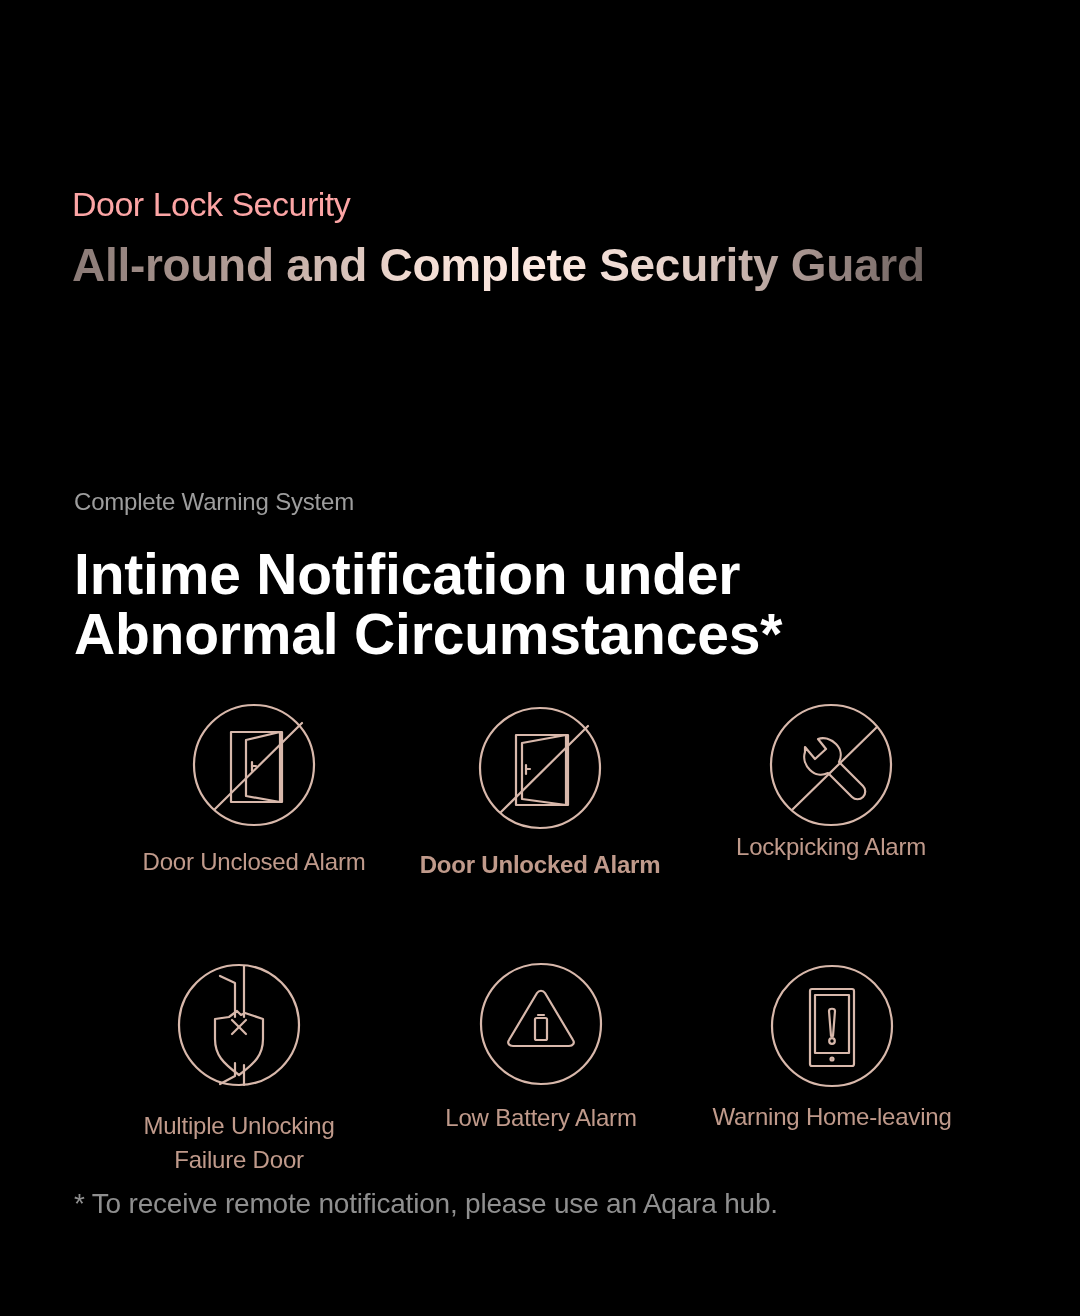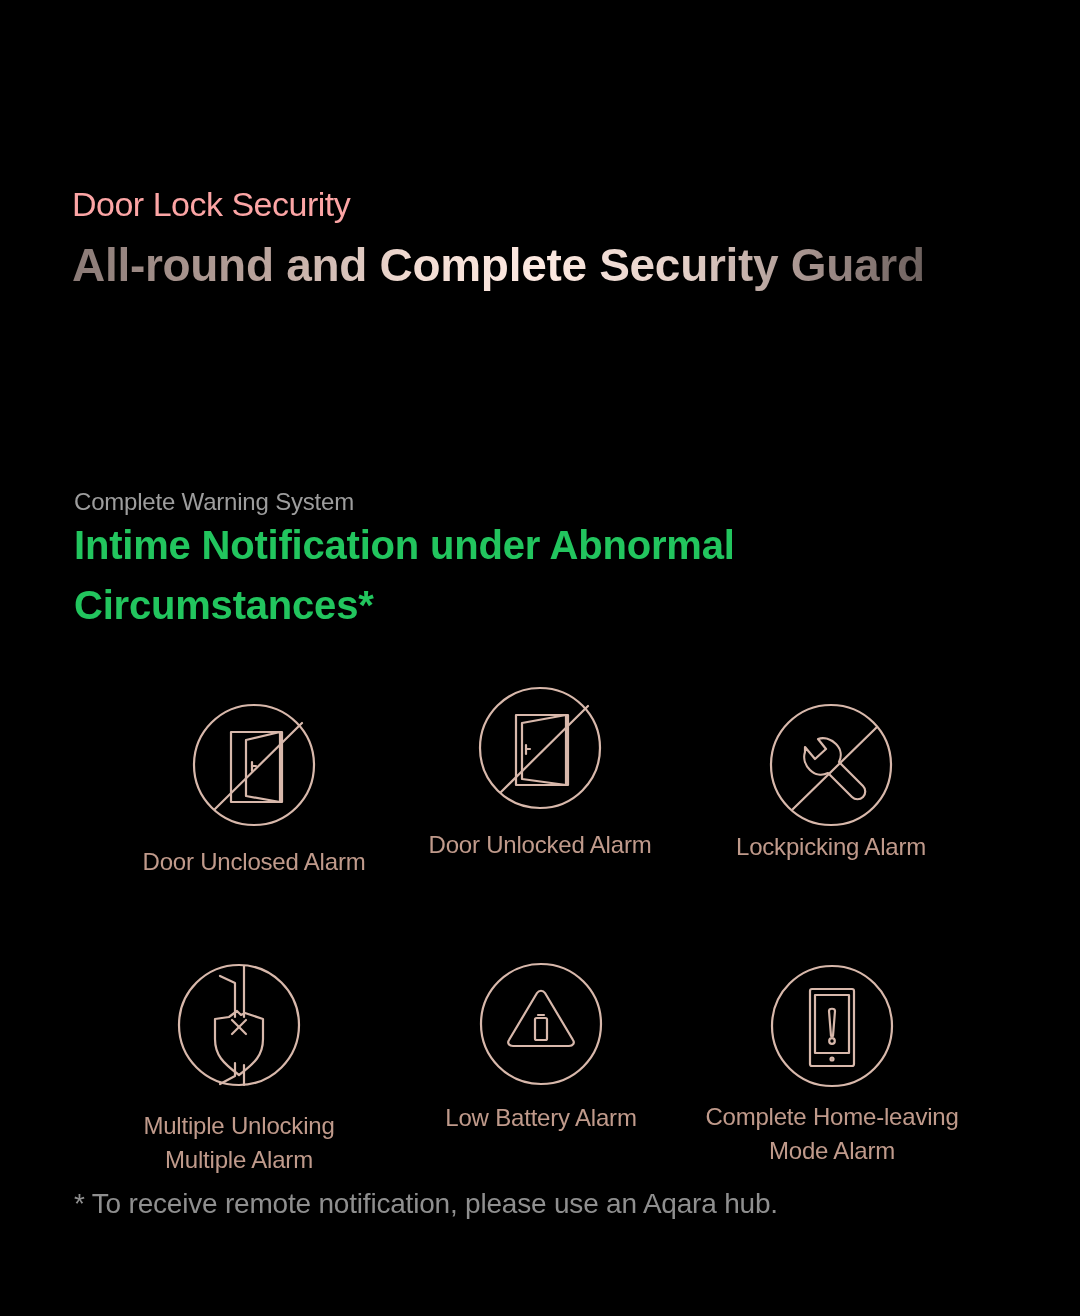--- a/index.html
+++ b/index.html
@@ -44,26 +44,26 @@
       top: 486px;
       font-size: 24px;
       line-height: 32px;
       color: #9d9d9d;
       letter-spacing: -0.2px;
       white-space: nowrap;
     }
     .headline-2 {
       position: absolute;
       left: 74px;
-      top: 515px;
+      top: 544px;
       width: 900px;
-      font-size: 40px;
+      font-size: 57px;
       line-height: 60px;
       font-weight: bold;
-      color: #22c55e;
+      color: #ffffff;
       letter-spacing: -0.2px;
     }
     .feature {
       position: absolute;
       width: 300px;
       text-align: center;
     }
     .feature .icon {
       display: block;
       margin: 0 auto;
@@ -111,21 +111,21 @@
       <polygon points="54,37 88,29 88,99 54,93"></polygon>
       <line x1="60" y1="59" x2="60" y2="68"></line>
       <line x1="60" y1="63" x2="64" y2="63"></line>
     </svg>
   </span>
   <div style="margin-top:18px;">
     <span class="label">Door Unclosed Alarm</span>
   </div>
 </div>
 
-<div class="feature" style="left:390px; top:686px;">
+<div class="feature" style="left:390px; top:706px;font-weight:bold;">
   <span class="icon">
     <svg viewBox="0 0 124 124" fill="none" stroke="#d8b8ab" stroke-width="2.2" stroke-linecap="round" stroke-linejoin="round">
       <circle cx="62" cy="62" r="60"></circle>
       <line x1="23" y1="106" x2="110" y2="20"></line>
       <rect x="38" y="29" width="52" height="70"></rect>
       <polygon points="44,37 88,29 88,99 44,93"></polygon>
       <line x1="48" y1="59" x2="48" y2="68"></line>
       <line x1="48" y1="63" x2="52" y2="63"></line>
     </svg>
   </span>
@@ -155,21 +155,21 @@
       <line x1="67" y1="3" x2="67" y2="54"></line>
       <path d="M52 54 L60 48 L64 52 L68 50 L86 56 L86 76 C86 92 78 100 62 112 C46 100 38 92 38 76 L38 56 Z"></path>
       <polyline points="58,100 58,113 43,121"></polyline>
       <line x1="67" y1="102" x2="67" y2="122"></line>
       <line x1="55" y1="57" x2="69" y2="71"></line>
       <line x1="69" y1="57" x2="55" y2="71"></line>
     </svg>
   </span>
   <div style="margin-top:22px;">
     <span class="label">Multiple Unlocking</span>
-    <span class="label">Multiple Alarm</span>
+    <span class="label">Failure Door</span>
   </div>
 </div>
 
 <div class="feature" style="left:391px; top:962px;">
   <span class="icon">
     <svg viewBox="0 0 124 124" fill="none" stroke="#d8b8ab" stroke-width="2.2" stroke-linecap="round" stroke-linejoin="round">
       <circle cx="62" cy="62" r="60"></circle>
       <path d="M58 31 C60 28 64 28 66 31 L94 78 C96 81 94 84 90 84 L34 84 C30 84 28 81 30 78 Z"></path>
       <rect x="56" y="56" width="12" height="22" rx="1.5"></rect>
       <line x1="59" y1="53" x2="65" y2="53"></line>
@@ -185,18 +185,17 @@
     <svg viewBox="0 0 124 124" fill="none" stroke="#d8b8ab" stroke-width="2.2" stroke-linecap="round" stroke-linejoin="round">
       <circle cx="62" cy="62" r="60"></circle>
       <rect x="40" y="25" width="44" height="77" rx="2"></rect>
       <rect x="45" y="31" width="34" height="58"></rect>
       <path d="M59 47 C59 44 65 44 65 47 L63 72 L61 72 Z"></path>
       <circle cx="62" cy="77" r="2.8"></circle>
       <circle cx="62" cy="95" r="1.5"></circle>
     </svg>
   </span>
   <div style="margin-top:12px;">
-    <span class="label">Complete Home-leaving</span>
-    <span class="label">Mode Alarm</span>
+    <span class="label">Warning Home-leaving</span>
   </div>
 </div>
 
 <div class="footnote">* To receive remote notification, please use an Aqara hub.</div>
 
 </body></html>

